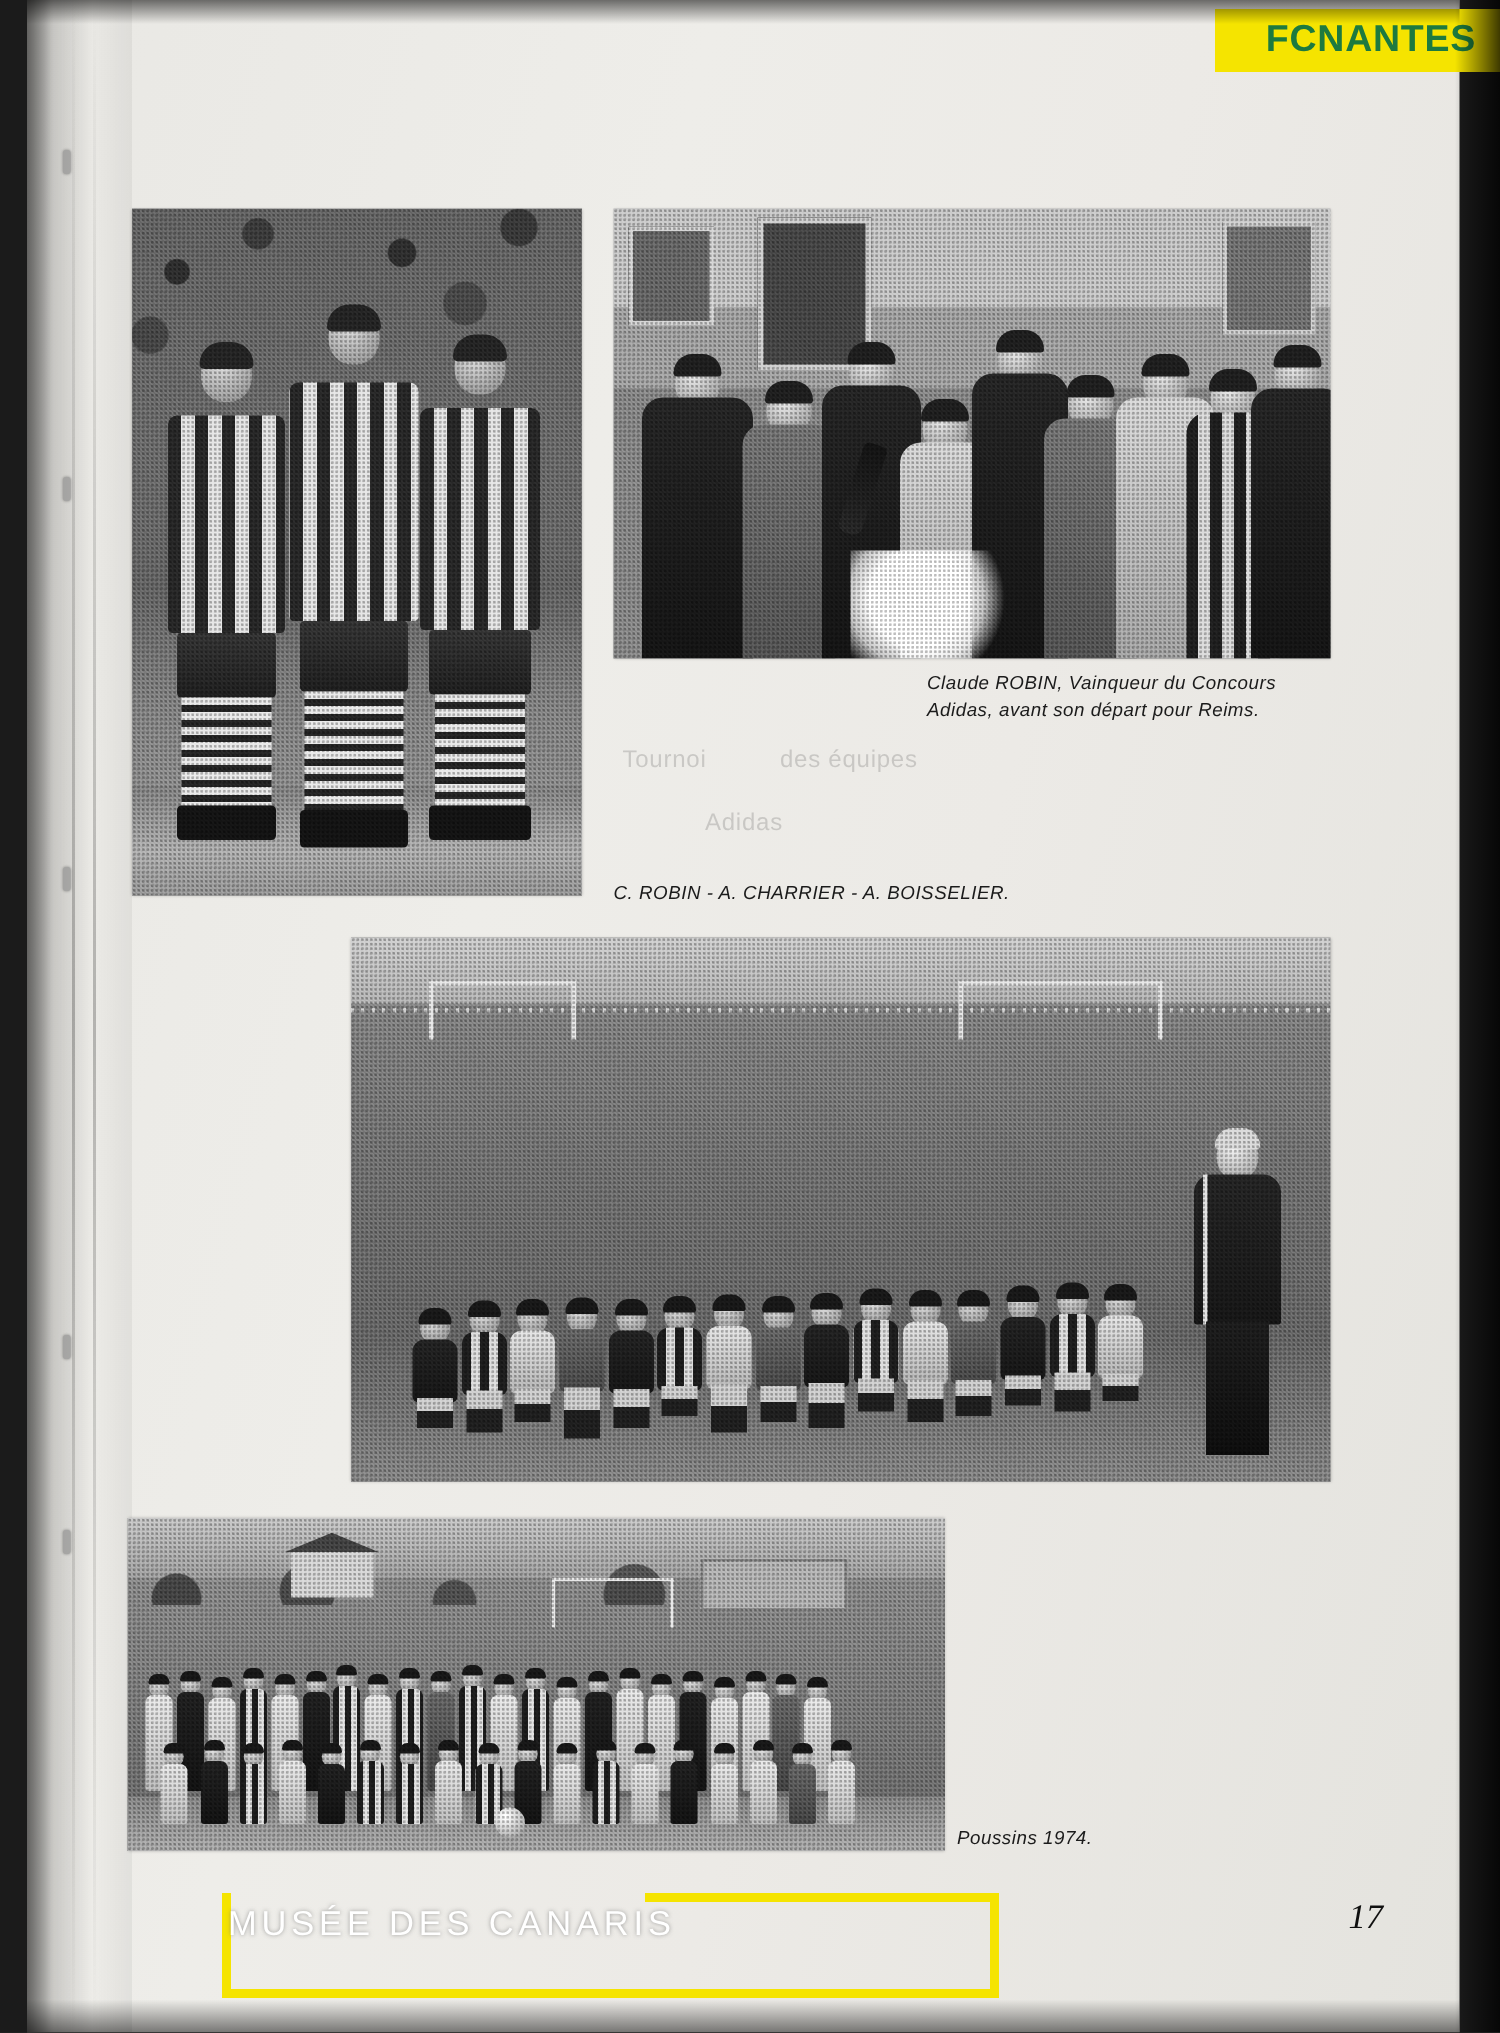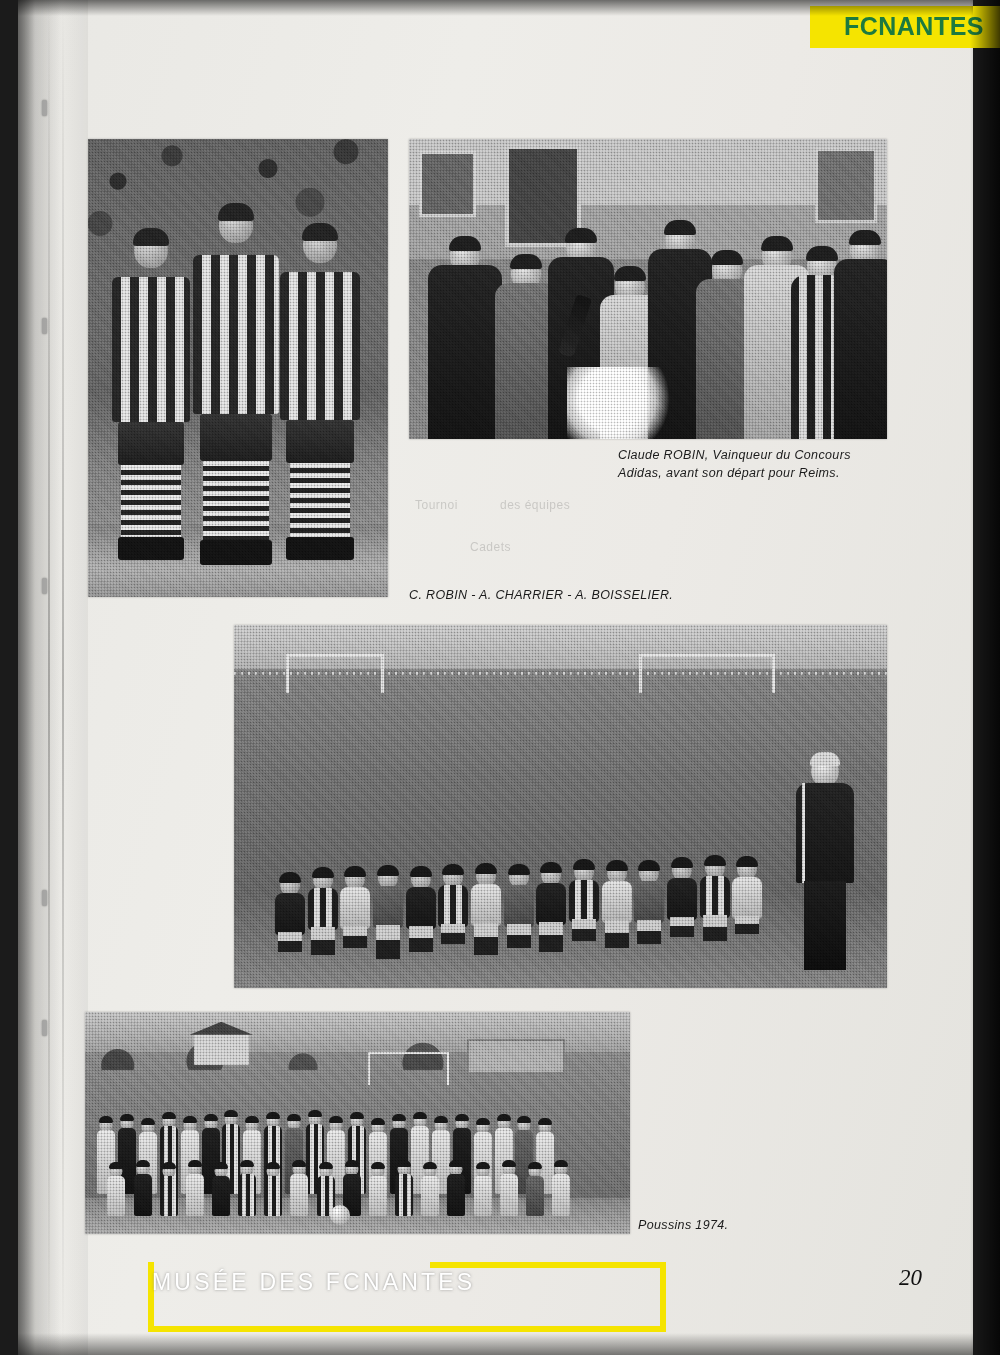--- a/index.html
+++ b/index.html
@@ -357,21 +357,21 @@
     position: absolute;
     right: 78px; top: 1265px;
     font-family: "Liberation Serif", serif;
     font-style: italic;
     font-size: 23px;
     color: #101010;
   }
   
   .ghost {
     position:absolute;
-    font-size: 12px;
+    font-size: 16px;
     color: rgba(40,40,40,0.18);
     letter-spacing: .5px;
     font-family: "Liberation Sans", sans-serif;
   }
 </style>
 </head>
 <body>
 
 <div id="page">
 
@@ -383,22 +383,22 @@
   <div class="staple" style="left:42px; top:100px;"></div>
   <div class="staple" style="left:42px; top:318px;"></div>
   <div class="staple" style="left:42px; top:578px;"></div>
   <div class="staple" style="left:42px; top:890px;"></div>
   <div class="staple" style="left:42px; top:1020px;"></div>
 
   <div class="header-bar"></div>
   <div class="header-title">FCNANTES</div>
 
   <div class="ghost" style="left:415px; top:498px;">Tournoi</div>
-  <div class="ghost" style="left:500px; top:498px;">des équipes</div>
-  <div class="ghost" style="left:470px; top:540px;">Cadets</div>
+  <div class="ghost" style="left:520px; top:498px;">des équipes</div>
+  <div class="ghost" style="left:470px; top:540px;">Adidas</div>
 
   <div class="photo" id="photo1">
     <div class="p1-bg"></div>
     <div class="p1-foliage"></div>
     <div class="p1-grass"></div>
     <div class="player" id="pl1">
       <div class="head"></div>
         <div class="hair"></div>
         <div class="torso"></div>
       <div class="shorts"></div>
@@ -807,19 +807,19 @@
     <div class="halftone"></div>
     <div class="grain"></div>
   </div>
 
   <div class="caption" id="cap-trio">C. ROBIN - A. CHARRIER - A. BOISSELIER.</div>
   <div class="caption" id="cap-robin">Claude ROBIN, Vainqueur du Concours Adidas, avant son départ pour Reims.</div>
   <div class="caption" id="cap-poussins">Poussins 1974.</div>
 
   <div class="footer-frame"></div>
   <div class="footer-topline"></div>
-  <div class="footer-title">MUSÉE DES FCNANTES</div>
-  <div class="page-num">20</div>
+  <div class="footer-title">MUSÉE DES CANARIS</div>
+  <div class="page-num">17</div>
 
   <div class="paper-shadow-top"></div>
   <div class="paper-shadow-bottom"></div>
   <div class="paper-shadow-right"></div>
 </div>
 
 </body></html>

